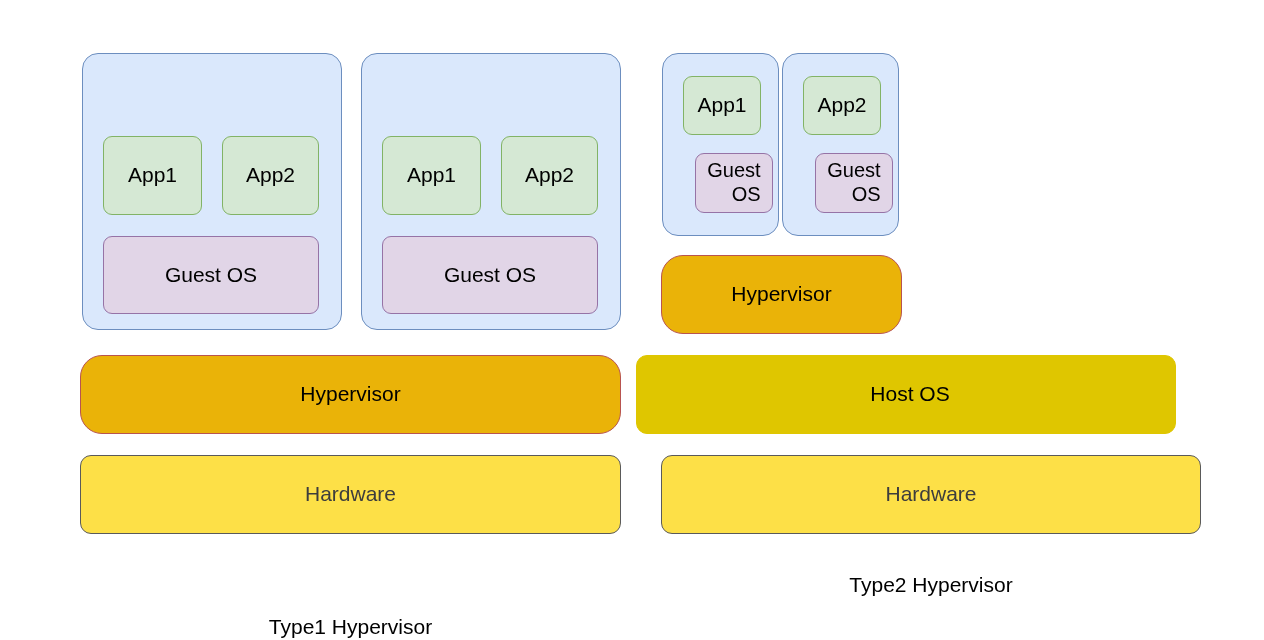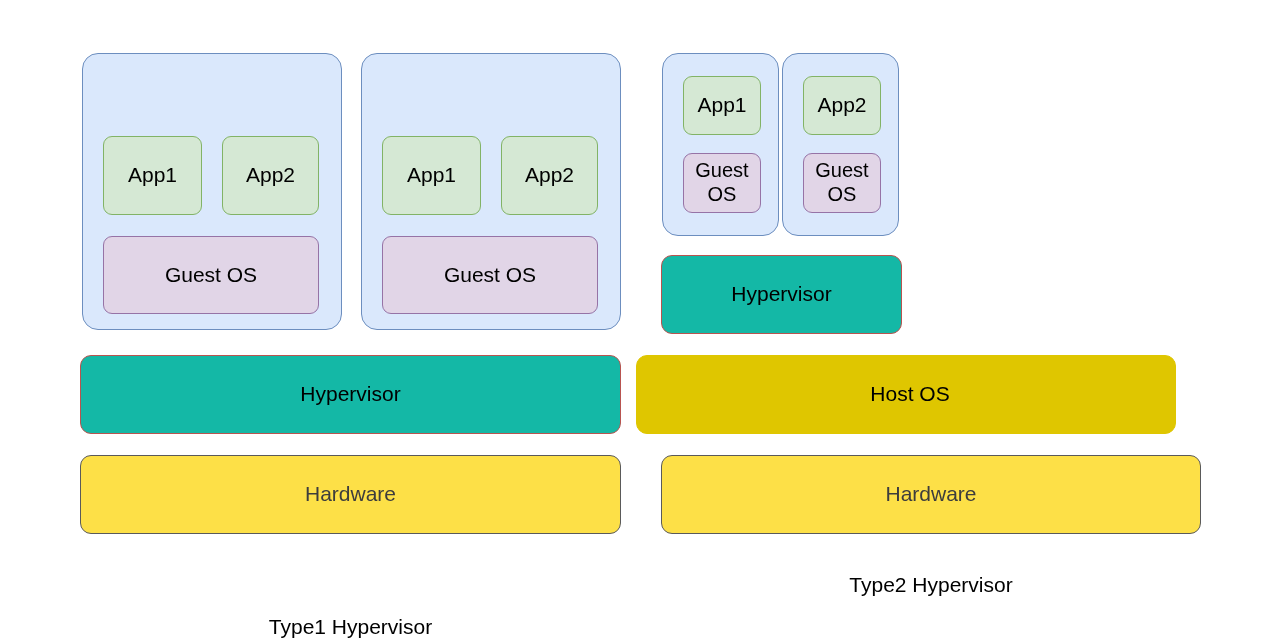--- a/index.html
+++ b/index.html
@@ -21,21 +21,21 @@
     width: 1264px;
     height: 640px;
   }
 
   .box {
     position: absolute;
     box-sizing: border-box;
     display: flex;
     align-items: center;
     justify-content: center;
-    text-align: center;
+    text-align: right;
     line-height: 1.18;
     color: #000000;
     white-space: pre-line;
   }
 
   
   .vm {
     background: #dae8fc;
     border: 1.6px solid #6c8ebf;
     border-radius: 16px;
@@ -52,23 +52,23 @@
   
   .guest {
     background: #e1d5e7;
     border: 1.6px solid #9673a6;
     border-radius: 9px;
     font-size: 21px;
   }
 
   
   .hyper {
-    background: #14b8a6;
+    background: #eab308;
     border: 1.6px solid #b85450;
-    border-radius: 11px;
+    border-radius: 22px;
     font-size: 21px;
   }
 
   
   .apps {
     background: #d5e8d4;
     border: 1.6px solid #82b366;
     border-radius: 11px;
     font-size: 21px;
   }
@@ -92,21 +92,21 @@
 
   
   .caption {
     position: absolute;
     font-size: 21px;
     color: #000000;
     text-align: center;
     white-space: nowrap;
   }
 
-  .small-stack { font-size: 20px; }
+  .small-stack { font-size: 20px; margin-left: 12px; }
 </style>
 </head>
 <body>
 
 <div id="canvas">
 
   <div class="box vm" style="left:82px; top:53px; width:260px; height:277px;"></div>
   <div class="box app" style="left:103px; top:136px; width:99px; height:79px;">App1</div>
   <div class="box app" style="left:222px; top:136px; width:97px; height:79px;">App2</div>
   <div class="box guest" style="left:103px; top:236px; width:216px; height:78px;">Guest OS</div>

